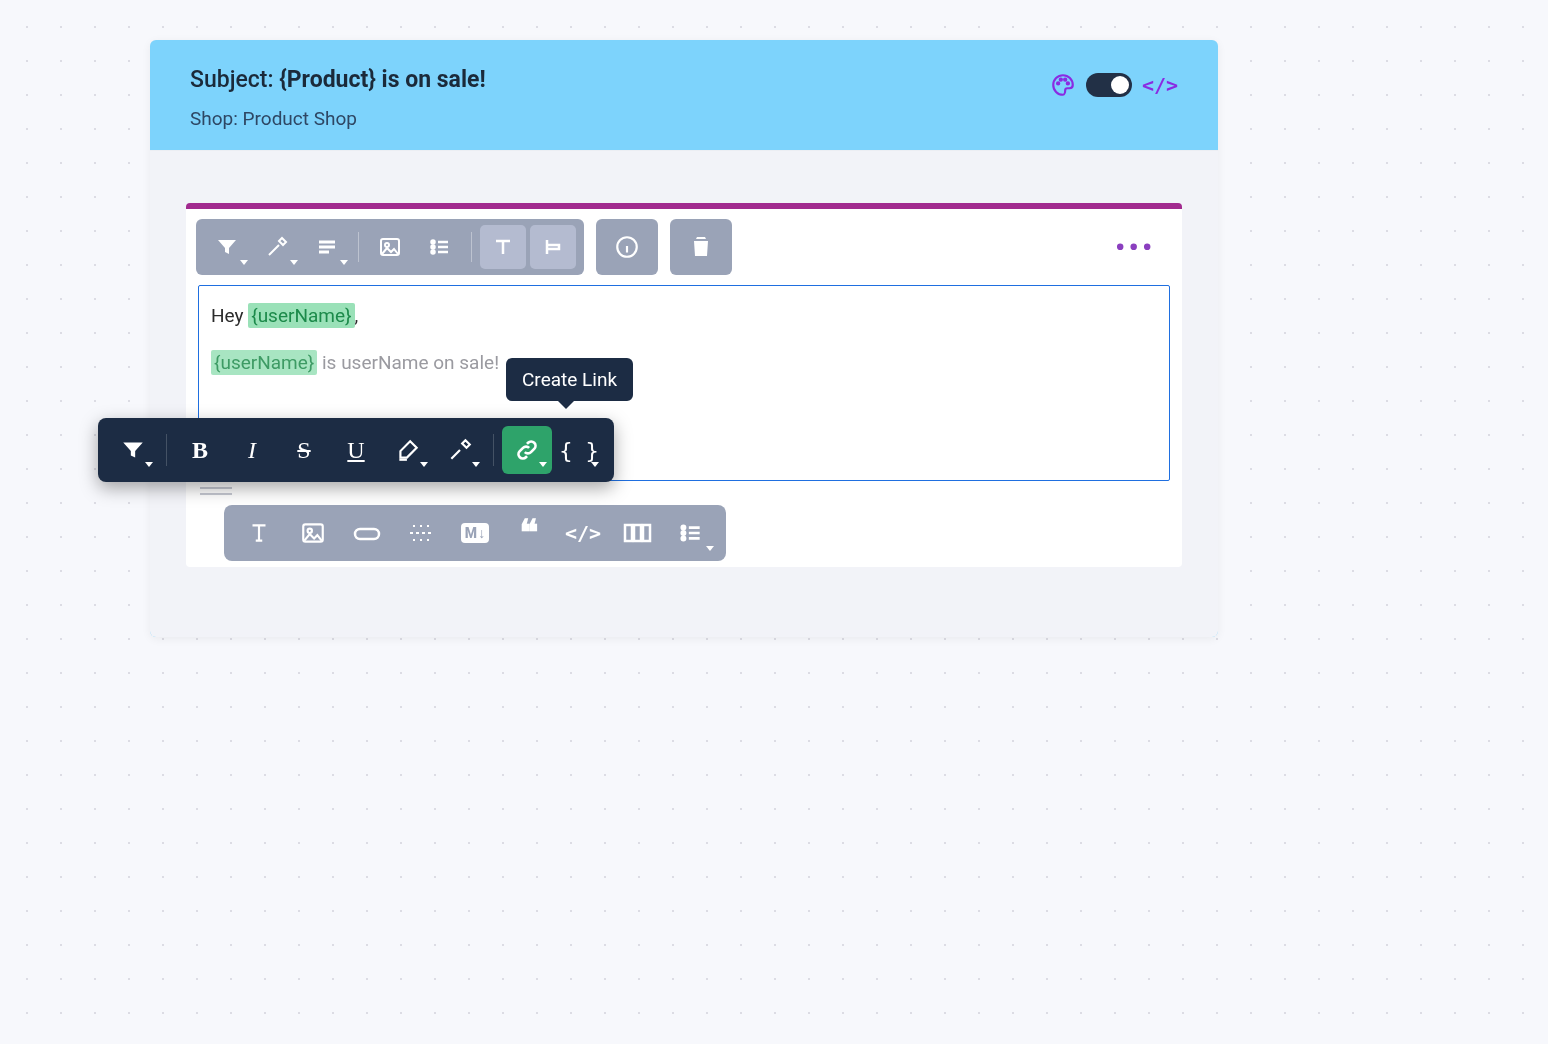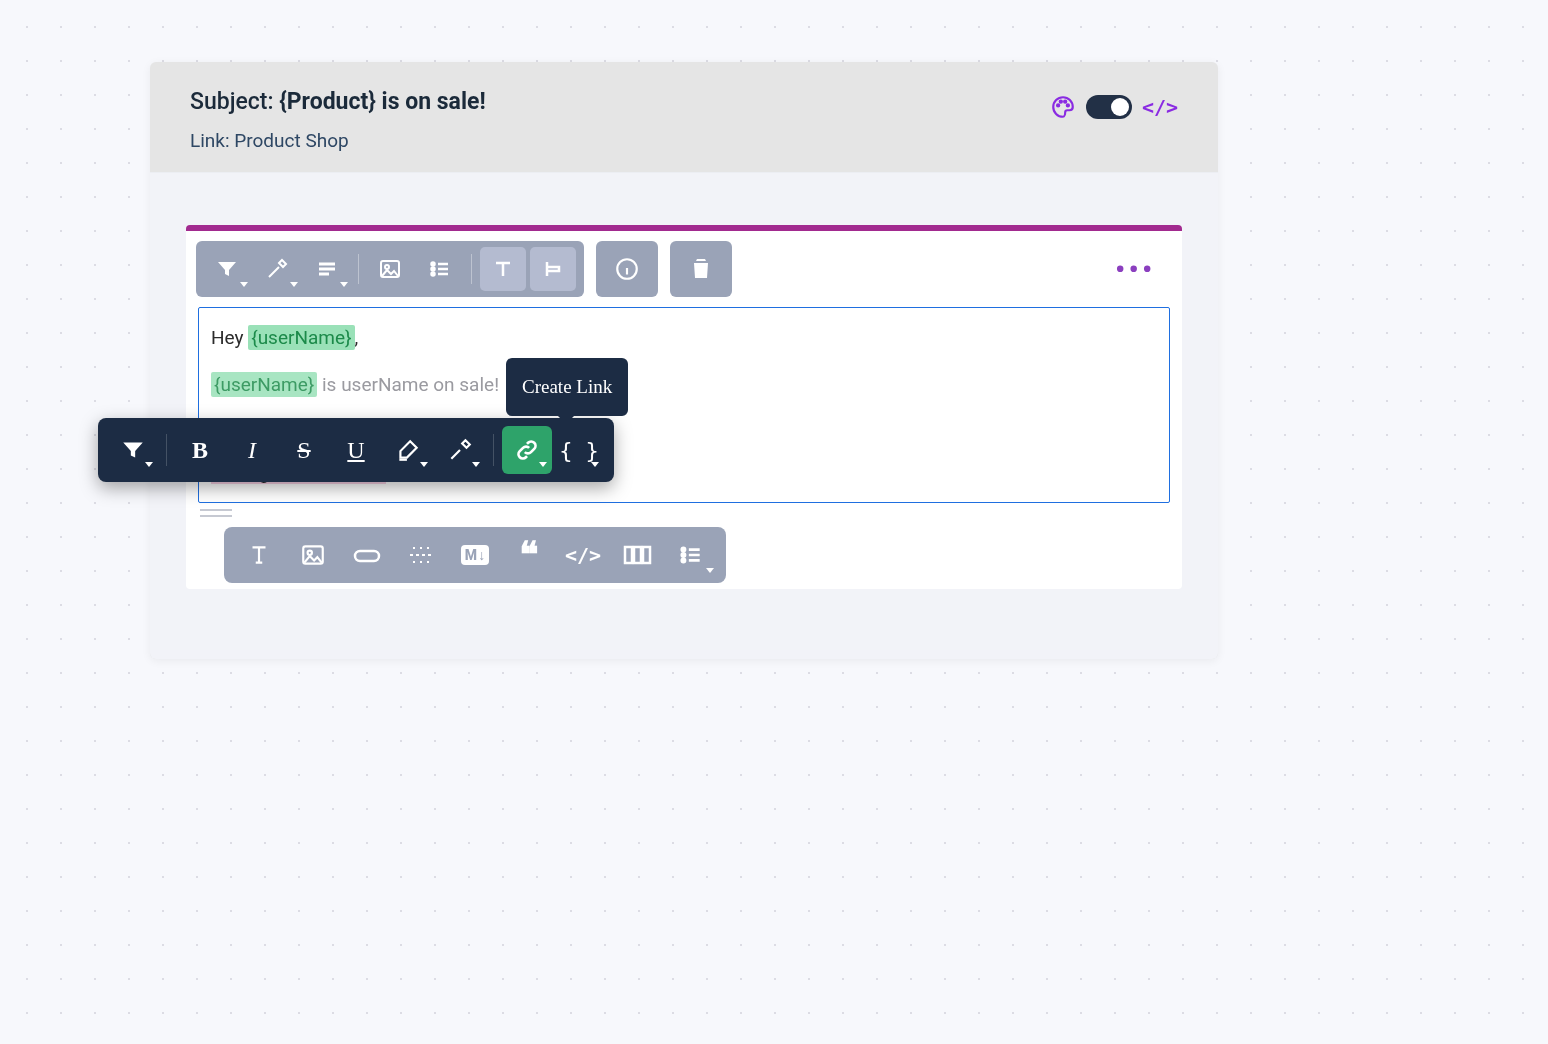--- a/index.html
+++ b/index.html
@@ -10,23 +10,23 @@
     width: 1548px;
     height: 1044px;
     position: relative;
     background-image: radial-gradient(#dcdce4 1.2px, transparent 1.2px);
     background-size: 34px 34px;
     background-position: 10px 10px;
   }
   .card {
     position: absolute;
     left: 150px;
-    top: 62px;
+    top: 40px;
     width: 1068px;
-    background: #e5e5e5;
+    background: #7dd3fc;
     border-radius: 6px;
     box-shadow: 0 2px 10px rgba(0,0,0,0.06);
     overflow: visible;
   }
   .card-header {
     padding: 26px 40px 20px 40px;
     border-bottom: 1px solid #eceef3;
     display: flex;
     align-items: flex-start;
   }
@@ -197,24 +197,23 @@
     border-right:4px solid transparent;
     border-top:5px solid #fff;
   }
 
   .tooltip{
     position:absolute;
     left:506px; top:358px;
     background:#1c2c44;
     color:#fff;
     font-size:19px;
-    padding:18px 16px;
+    padding:10px 16px;
     border-radius:6px;
     z-index:11;
-    font-family:Liberation Serif, serif;
   }
   .tooltip::after{
     content:"";
     position:absolute;
     bottom:-8px; left:52px;
     border-left:8px solid transparent;
     border-right:8px solid transparent;
     border-top:8px solid #1c2c44;
   }
 
@@ -241,21 +240,21 @@
 <body>
 
 <div class="card">
   <div class="card-header">
     <div class="header-left">
       <div class="subject-line">
         <span class="subject-label">Subject:</span>
         <span class="subject-rest">{Product} is on sale!</span>
       </div>
       <div class="from-line">
-        <span>Link:</span>
+        <span>Shop:</span>
         <span>Product Shop</span>
       </div>
     </div>
     <div class="header-right">
       <span class="purple-icon">
         <svg width="26" height="26" viewBox="0 0 24 24" fill="none" stroke="currentColor" stroke-width="2">
           <path d="M12 21a9 9 0 1 1 9-9c0 2-1.5 3-3 3h-2a2 2 0 0 0-2 2c0 1.5-.7 4-2 4Z"></path>
           <circle cx="7.5" cy="10.5" r="1"></circle>
             <circle cx="10" cy="7" r="1"></circle>
           <circle cx="14" cy="7" r="1"></circle>

